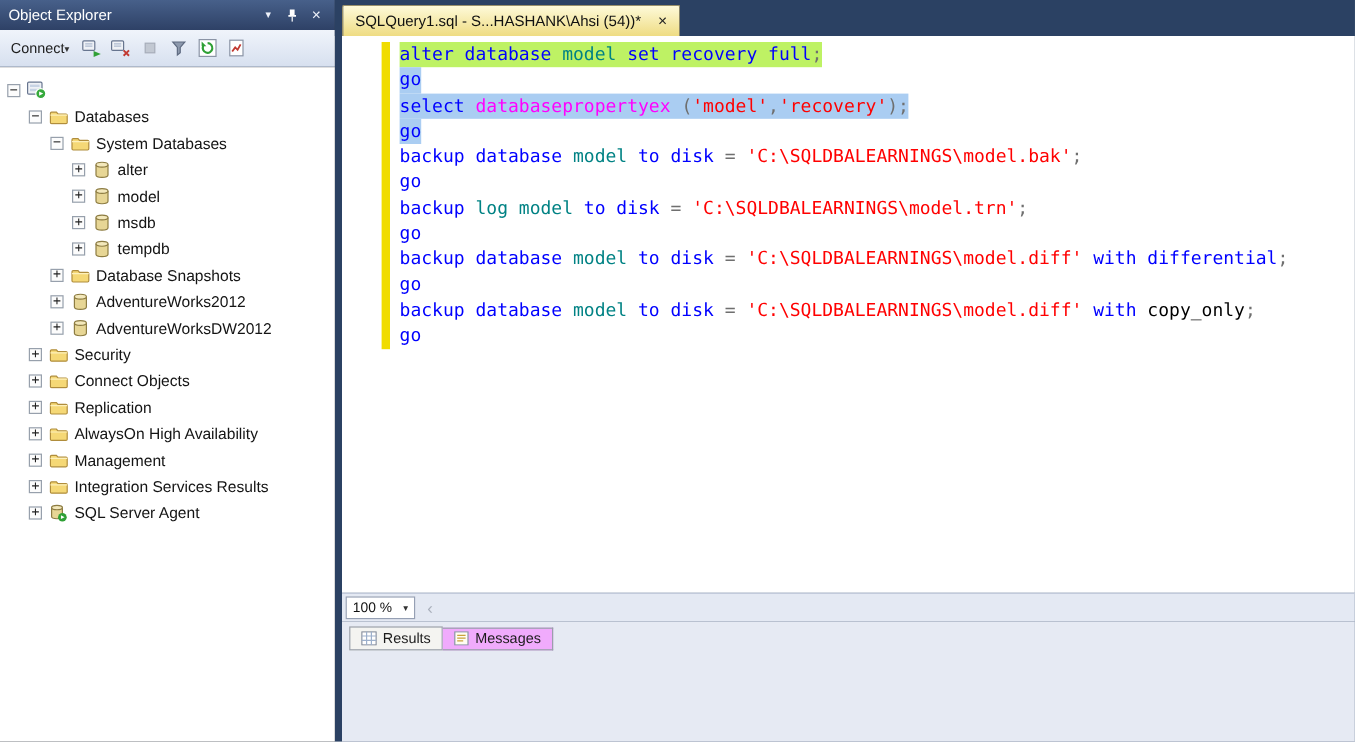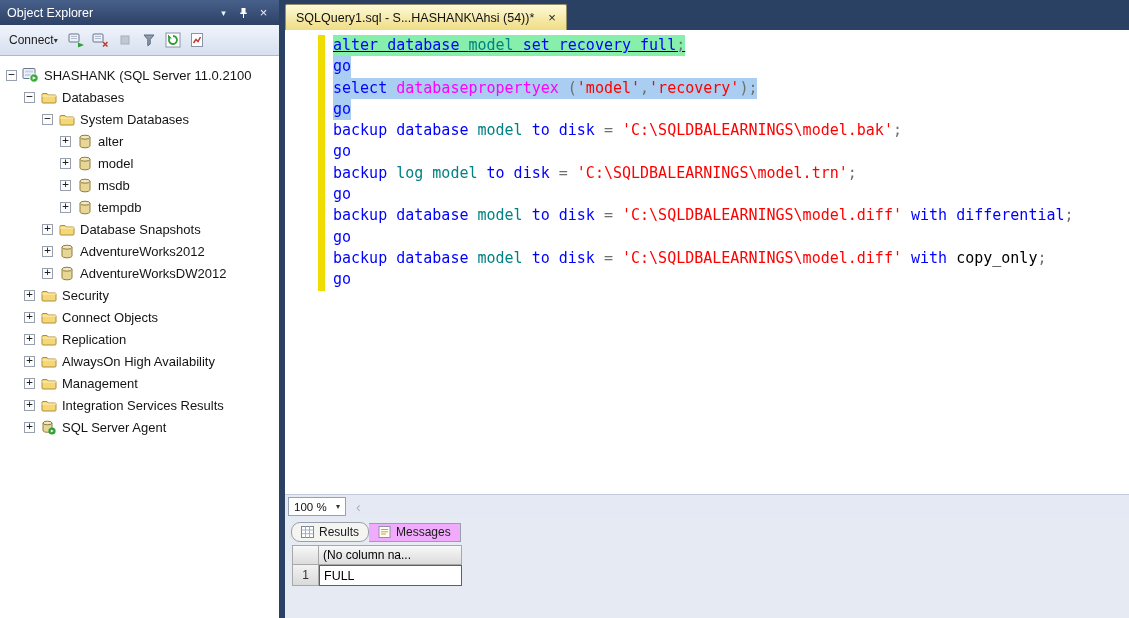--- a/index.html
+++ b/index.html
@@ -47,21 +47,21 @@
   .zoombar { position:absolute; left:285px; top:494px; width:844px; height:24px; background:#e4e9f3; border-top:1px solid #c2cadb; box-sizing:border-box; display:flex; align-items:center; padding-left:3px; }
   .zoom-combo { width:58px; height:19px; box-sizing:border-box; background:#fff; border:1px solid #96a0b4; display:flex; align-items:center; font-size:11.5px; color:#111; }
   .zoom-value { padding-left:5px; flex:1; }
   .zoom-caret { width:14px; text-align:center; font-size:8px; color:#333; }
   .scroll-left { margin-left:10px; color:#a9afbb; font-size:14px; line-height:14px; }
 
   
   .results { position:absolute; left:285px; top:518px; width:844px; height:100px; background:#e6eaf3; }
   .rtabbar { display:flex; align-items:flex-end; padding:3px 0 0 6px; height:24px; box-sizing:border-box; }
   .rtab { display:flex; align-items:center; gap:5px; font-size:12px; color:#1b1b1b; background:#f0abfc; border:1px solid #9aa0ab; padding:2px 9px 3px; height:20px; box-sizing:border-box; }
-  .rtab.active { background:#f4f4f1;border-radius:9px; }
+  .rtab.active { background:#f4f4f1; }
   .rtab:not(.active) { height:19px; border-left:none; }
   .rico { display:flex; align-items:center; }
 
   .grid { margin:3px 0 0 7px; font-size:12px; }
   .g-header { display:flex; }
   .g-corner { width:27px; height:20px; box-sizing:border-box; background:linear-gradient(#f8f8f8,#dcdcdc); border:1px solid #a8a8a8; }
   .g-colhead { width:143px; height:20px; box-sizing:border-box; background:linear-gradient(#f8f8f8,#dcdcdc); border:1px solid #a8a8a8; border-left:none; display:flex; align-items:center; padding:0 4px; color:#000; }
   .g-row { display:flex; }
   .g-rowhead { width:27px; height:21px; box-sizing:border-box; background:linear-gradient(#f2f2f2,#dadada); border:1px solid #a8a8a8; border-top:none; display:flex; align-items:center; justify-content:center; color:#333; }
   .g-cell { width:143px; height:21px; box-sizing:border-box; background:#fff; border:1px solid #3166bd; display:flex; align-items:center; padding:0 4px; color:#000; font-size:12.5px; }
@@ -134,21 +134,20 @@
         <span class="exp">−</span>
         <span class="tico">
           <svg width="17" height="16" viewBox="0 0 17 16">
             <rect x="1" y="1.5" width="12" height="10" rx="1" fill="#eef1f6" stroke="#67758f"></rect>
             <rect x="3" y="3.5" width="8" height="2" fill="#c7d3e4"></rect>
             <rect x="3" y="7" width="8" height="2" fill="#c7d3e4"></rect>
             <circle cx="12" cy="11" r="4.2" fill="#36a93c" stroke="#fff"></circle>
             <path d="M10.6 9.2l3.4 1.8-3.4 1.8z" fill="#fff"></path>
           </svg>
         </span>
-        <span class="tlabel">SHASHANK (SQL Server 11.0.2100</span>
       </div>
       <div class="trow" style="padding-left: 24px;">
         <span class="exp">−</span>
         <span class="tico">
           <svg width="16" height="13" viewBox="0 0 16 13">
             <path d="M1 3.5c0-.6.4-1 1-1h4l1.3 1.5H14c.6 0 1 .4 1 1v6c0 .6-.4 1-1 1H2c-.6 0-1-.4-1-1z" fill="#f5d876" stroke="#b08d3c"></path>
             <path d="M1 5h14" stroke="#fdf0bb"></path>
           </svg>
         </span>
         <span class="tlabel">Databases</span>
@@ -311,21 +310,21 @@
 <div class="tabwell">
   <div class="doc-tab">
     <span>SQLQuery1.sql - S...HASHANK\Ahsi (54))*</span>
     <span class="tab-close">×</span>
   </div>
 </div>
 
 <div class="editor">
   <div class="change-bar" style="background: rgb(240, 220, 0);"></div>
   <div class="code-area">
-      <div class="code-line"><span class="line-text" style="background: #86efac; text-decoration: underline;"><span style="color: rgb(0, 0, 255);">alter database </span><span style="color: rgb(0, 130, 132);">model </span><span style="color: rgb(0, 0, 255);">set recovery full</span><span style="color: rgb(111, 111, 111);">;</span></span></div>
+      <div class="code-line"><span class="line-text" style="background: #bef264;"><span style="color: rgb(0, 0, 255);">alter database </span><span style="color: rgb(0, 130, 132);">model </span><span style="color: rgb(0, 0, 255);">set recovery full</span><span style="color: rgb(111, 111, 111);">;</span></span></div>
       <div class="code-line"><span class="line-text" style="background: rgb(170, 205, 242);"><span style="color: rgb(0, 0, 255);">go</span></span></div>
       <div class="code-line"><span class="line-text" style="background: rgb(170, 205, 242);"><span style="color: rgb(0, 0, 255);">select </span><span style="color: rgb(255, 0, 255);">databasepropertyex </span><span style="color: rgb(111, 111, 111);">(</span><span style="color: rgb(255, 0, 0);">'model'</span><span style="color: rgb(111, 111, 111);">,</span><span style="color: rgb(255, 0, 0);">'recovery'</span><span style="color: rgb(111, 111, 111);">);</span></span></div>
       <div class="code-line"><span class="line-text" style="background: rgb(170, 205, 242);"><span style="color: rgb(0, 0, 255);">go</span></span></div>
       <div class="code-line"><span class="line-text"><span style="color: rgb(0, 0, 255);">backup database </span><span style="color: rgb(0, 130, 132);">model </span><span style="color: rgb(0, 0, 255);">to disk </span><span style="color: rgb(111, 111, 111);">= </span><span style="color: rgb(255, 0, 0);">'C:\SQLDBALEARNINGS\model.bak'</span><span style="color: rgb(111, 111, 111);">;</span></span></div>
       <div class="code-line"><span class="line-text"><span style="color: rgb(0, 0, 255);">go</span></span></div>
       <div class="code-line"><span class="line-text"><span style="color: rgb(0, 0, 255);">backup </span><span style="color: rgb(0, 130, 132);">log </span><span style="color: rgb(0, 130, 132);">model </span><span style="color: rgb(0, 0, 255);">to disk </span><span style="color: rgb(111, 111, 111);">= </span><span style="color: rgb(255, 0, 0);">'C:\SQLDBALEARNINGS\model.trn'</span><span style="color: rgb(111, 111, 111);">;</span></span></div>
       <div class="code-line"><span class="line-text"><span style="color: rgb(0, 0, 255);">go</span></span></div>
       <div class="code-line"><span class="line-text"><span style="color: rgb(0, 0, 255);">backup database </span><span style="color: rgb(0, 130, 132);">model </span><span style="color: rgb(0, 0, 255);">to disk </span><span style="color: rgb(111, 111, 111);">= </span><span style="color: rgb(255, 0, 0);">'C:\SQLDBALEARNINGS\model.diff' </span><span style="color: rgb(0, 0, 255);">with differential</span><span style="color: rgb(111, 111, 111);">;</span></span></div>
       <div class="code-line"><span class="line-text"><span style="color: rgb(0, 0, 255);">go</span></span></div>
       <div class="code-line"><span class="line-text"><span style="color: rgb(0, 0, 255);">backup database </span><span style="color: rgb(0, 130, 132);">model </span><span style="color: rgb(0, 0, 255);">to disk </span><span style="color: rgb(111, 111, 111);">= </span><span style="color: rgb(255, 0, 0);">'C:\SQLDBALEARNINGS\model.diff' </span><span style="color: rgb(0, 0, 255);">with </span><span style="color: rgb(0, 0, 0);">copy_only</span><span style="color: rgb(111, 111, 111);">;</span></span></div>
@@ -355,25 +354,13 @@
       <div class="rtab">
         <span class="rico">
           <svg width="13" height="12">
             <rect x="1" y="0.5" width="11" height="11" fill="#fffdf2" stroke="#8b94a6"></rect>
             <path d="M3 3.5h7M3 5.8h7M3 8h5" stroke="#c9a23a"></path>
           </svg>
         </span>
         <span>Messages</span>
       </div>
     </div>
-  <div class="grid">
-    <div class="g-header">
-      <div class="g-corner"></div>
-    <div class="g-colhead">(No column na...</div>
-      </div>
-    <div>
-        <div class="g-row">
-          <div class="g-rowhead">1</div>
-          <div class="g-cell" style="border-color: rgb(49, 102, 189);">FULL</div>
-        </div>
-      </div>
-  </div>
 </div>
 
 </body></html>

